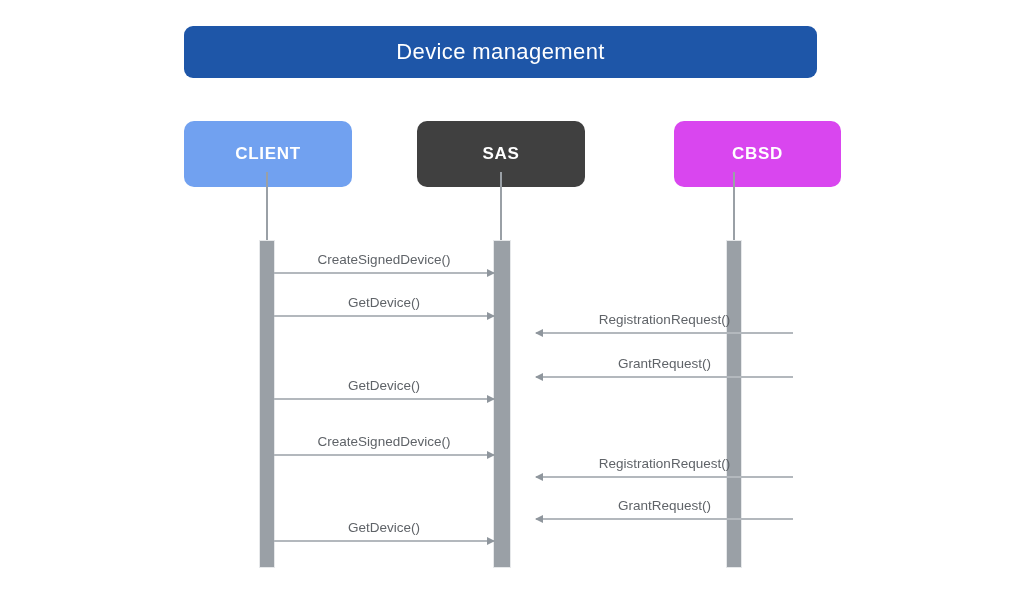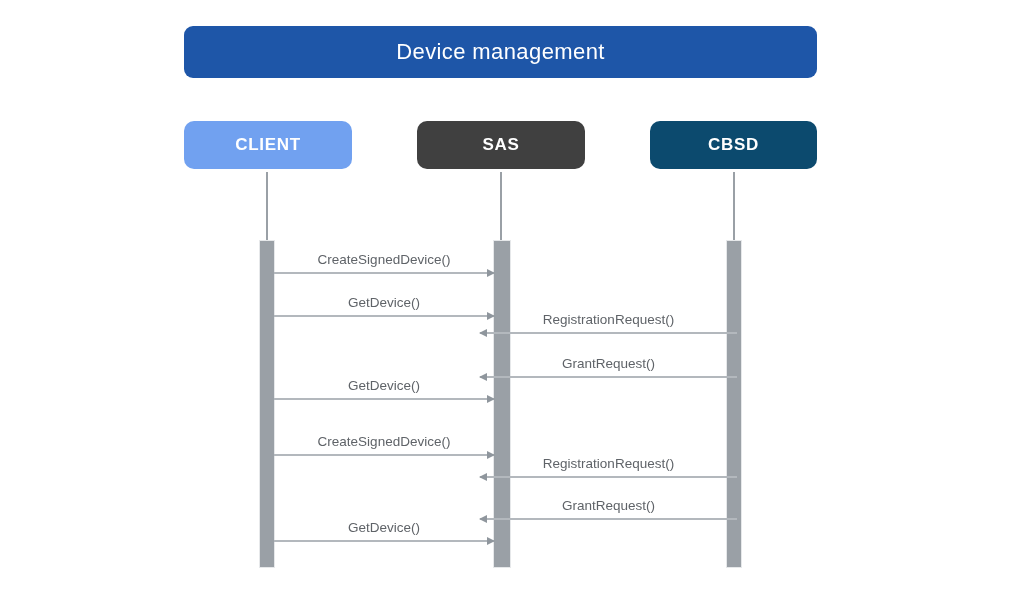--- a/index.html
+++ b/index.html
@@ -20,31 +20,31 @@
     background: #1E56A8;
     border-radius: 9px;
     color: #ffffff;
     font-size: 22px;
     letter-spacing: 0.4px;
     display: flex; align-items: center; justify-content: center;
   }
   
   .actor {
     position: absolute;
-    top: 121px; height: 48px;
+    top: 121px; height: 66px;
     border-radius: 10px;
     color: #ffffff;
     font-weight: bold;
     font-size: 17px;
     letter-spacing: 0.7px;
     display: flex; align-items: center; justify-content: center;
   }
   .actor.client { left: 184px; width: 168px; background: #71A1F0; }
   .actor.sas    { left: 417px; width: 168px; background: #404040; }
-  .actor.cbsd   { left: 650px; width: 167px; background: #0c4a6e; }
+  .actor.cbsd   { left: 674px; width: 167px; background: #d946ef; }
   
   .lifeline {
     position: absolute;
     top: 172px; height: 69px; width: 2px;
     background: #9AA0A6;
   }
   .lifeline.client { left: 266px; }
   .lifeline.sas    { left: 500px; }
   .lifeline.cbsd   { left: 733px; }
   
@@ -57,21 +57,21 @@
   .bar.client { left: 260px; }
   .bar.sas    { left: 494px; width: 16px; }
   .bar.cbsd   { left: 727px; }
   
   .msg {
     position: absolute;
     font-size: 13.5px;
     color: #5F6368;
   }
   .msg.right { left: 274px; width: 220px; }
-  .msg.left  { left: 480px; width: 257px; }
+  .msg.left  { left: 536px; width: 257px; }
   .msg .lbl {
     display: block;
     text-align: center;
     line-height: 16px;
     margin-bottom: 4px;
     white-space: nowrap;
   }
   .msg .line {
     position: relative;
     height: 2px;

